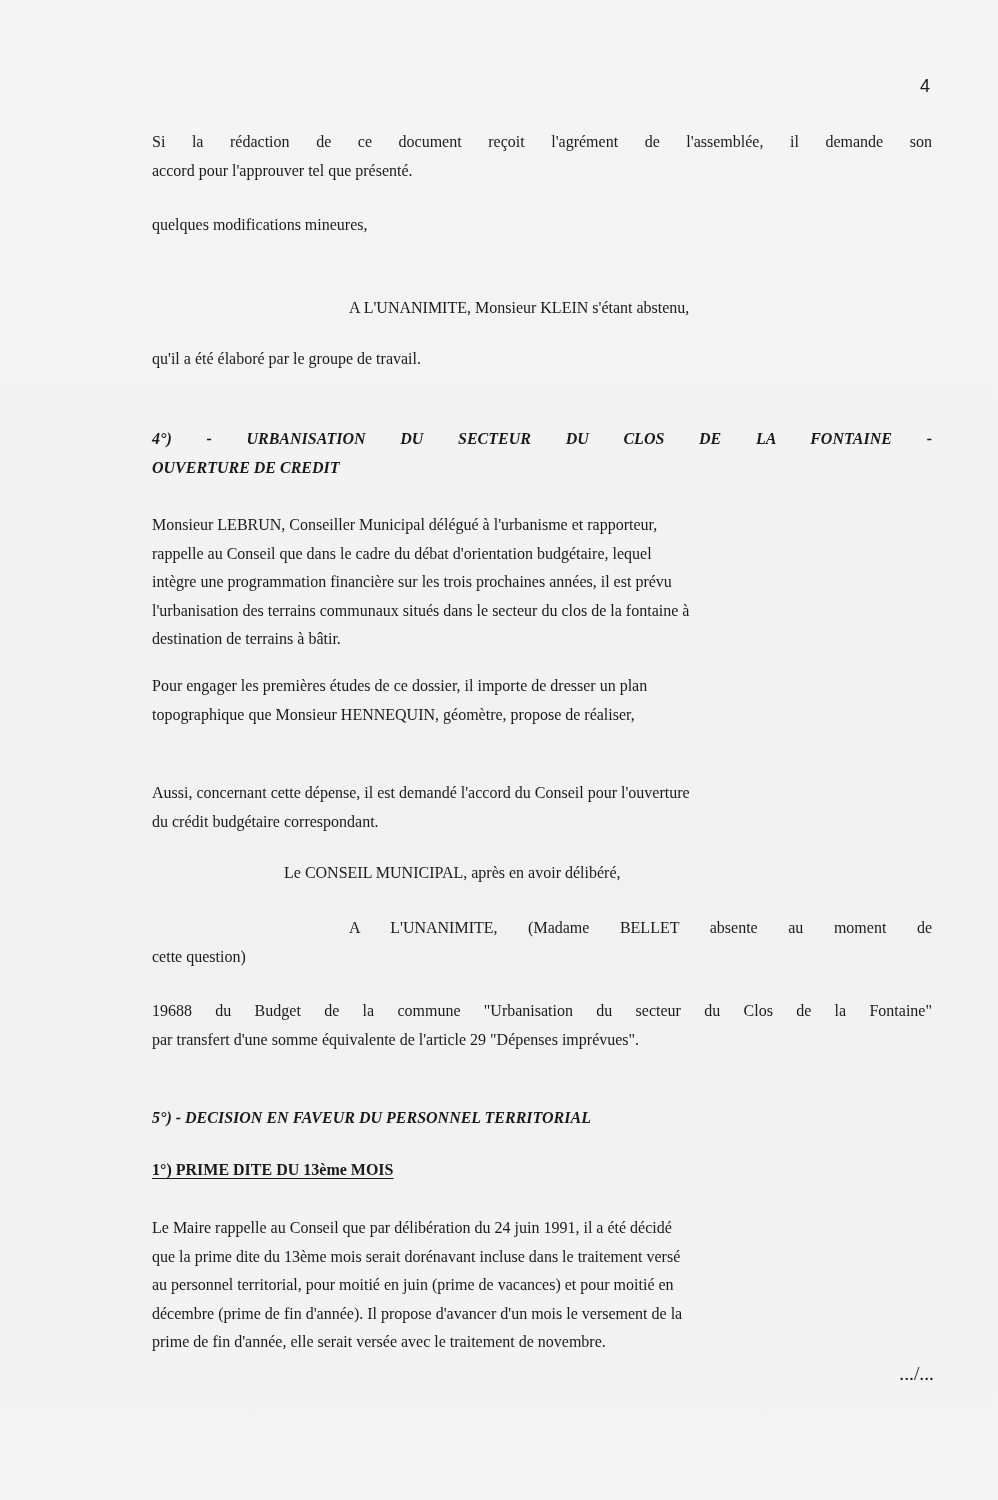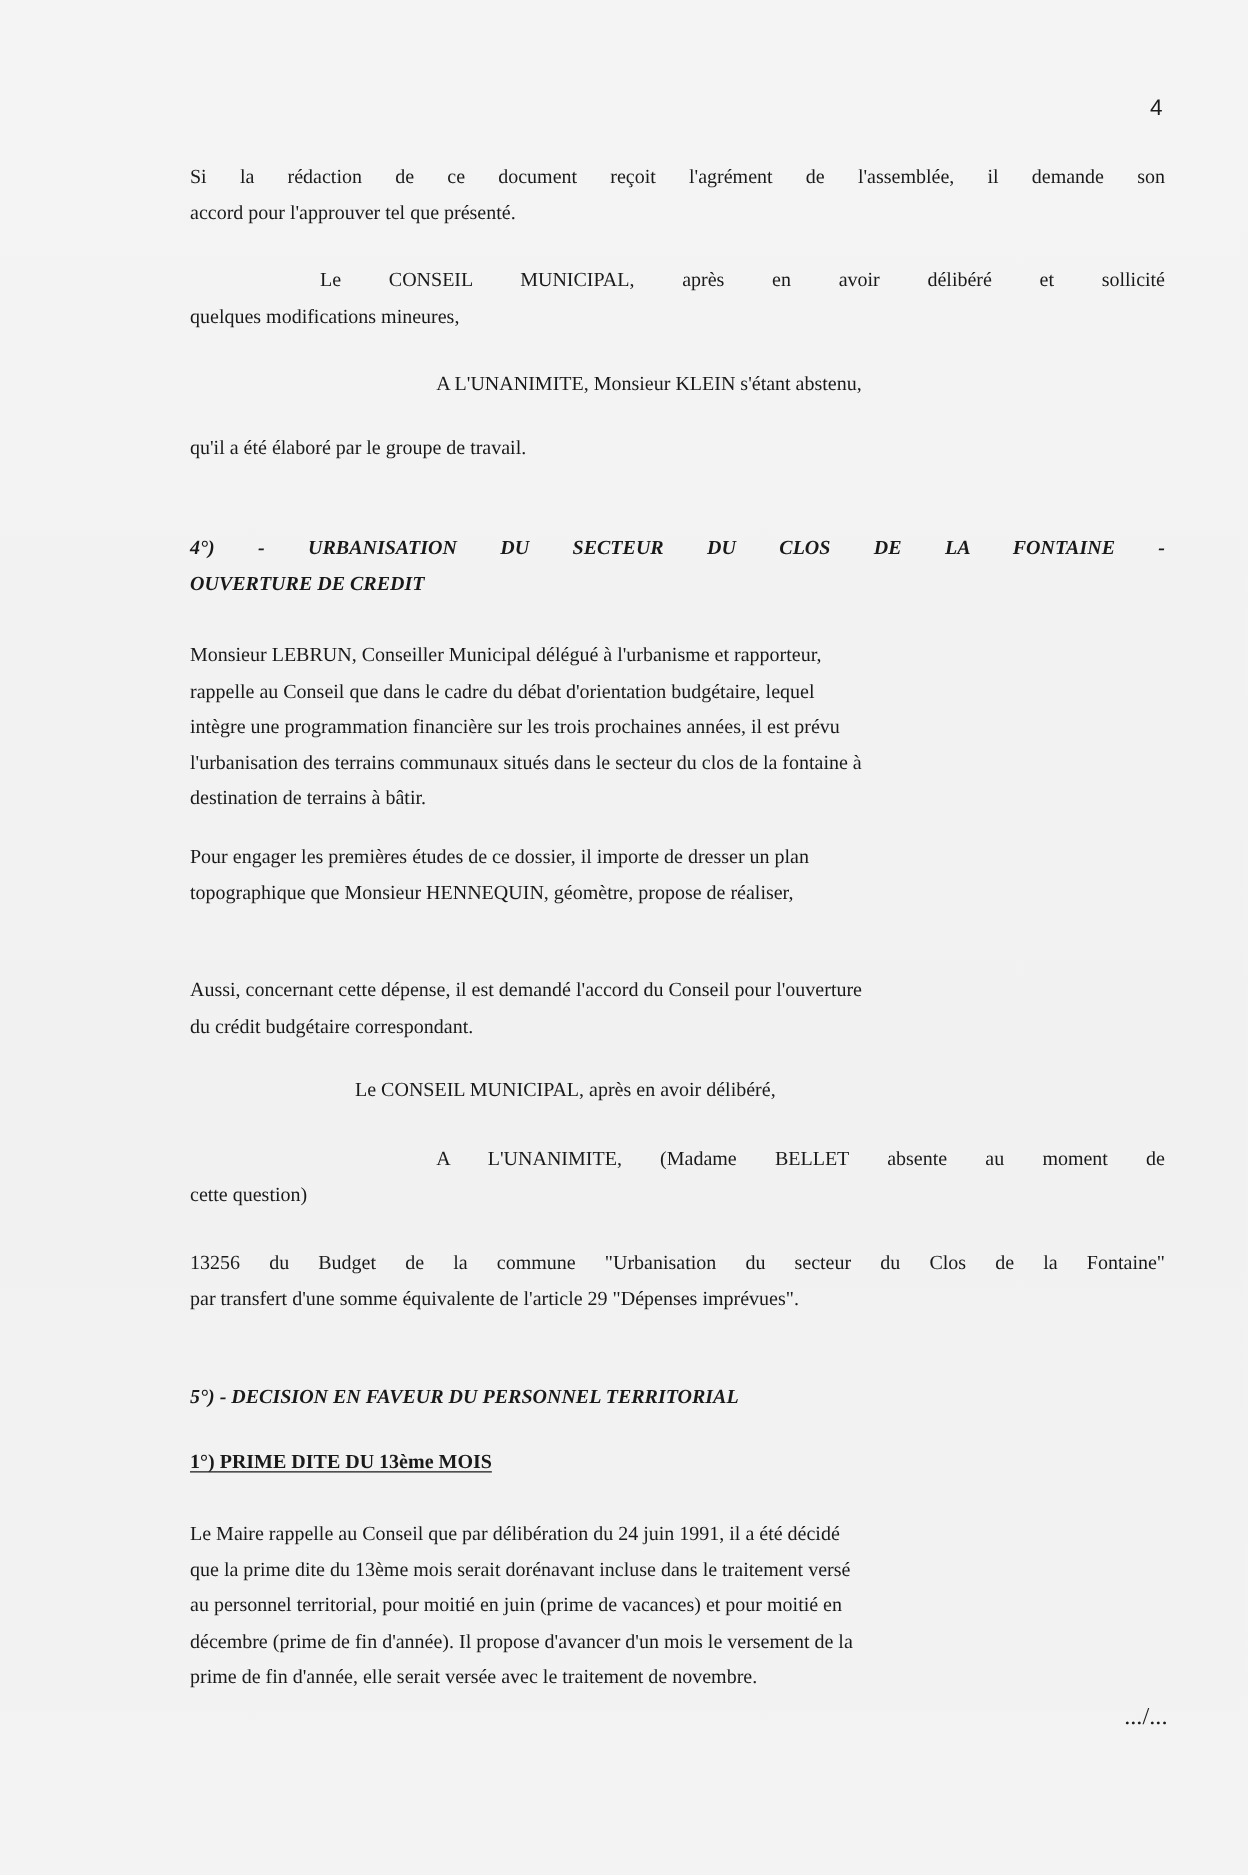--- a/index.html
+++ b/index.html
@@ -68,21 +68,20 @@
 <div class="page">
 
   <div class="page-number">4</div>
 
   <div class="text-block" style="top:128px;">
     <span class="line just">Si la rédaction de ce document reçoit l'agrément de l'assemblée, il demande son</span>
     <span class="line">accord pour l'approuver tel que présenté.</span>
   </div>
 
   <div class="text-block" style="top:211px;">
-    <span class="line just" style="padding-left:104px;">Le CONSEIL MUNICIPAL, après en avoir délibéré et sollicité</span>
     <span class="line">quelques modifications mineures,</span>
   </div>
 
   <div class="text-block" style="top:294px;">
     <span class="line" style="padding-left:197px;">A L'UNANIMITE, Monsieur KLEIN s'étant abstenu,</span>
   </div>
 
   <div class="text-block" style="top:345px;">
     <span class="line">qu'il a été élaboré par le groupe de travail.</span>
   </div>
@@ -113,21 +112,21 @@
   <div class="text-block" style="top:859px;">
     <span class="line" style="padding-left:132px;">Le CONSEIL MUNICIPAL, après en avoir délibéré,</span>
   </div>
 
   <div class="text-block" style="top:914px;">
     <span class="line just" style="padding-left:197px;">A L'UNANIMITE, (Madame BELLET absente au moment de</span>
     <span class="line">cette question)</span>
   </div>
 
   <div class="text-block" style="top:997px;">
-    <span class="line just">13256 du Budget de la commune "Urbanisation du secteur du Clos de la Fontaine"</span>
+    <span class="line just">19688 du Budget de la commune "Urbanisation du secteur du Clos de la Fontaine"</span>
     <span class="line">par transfert d'une somme équivalente de l'article 29 "Dépenses imprévues".</span>
   </div>
 
   <div class="text-block heading-italic" style="top:1104px;">
     <span class="line">5°) - DECISION EN FAVEUR DU PERSONNEL TERRITORIAL</span>
   </div>
 
   <div class="text-block" style="top:1156px;">
     <span class="line heading-underline">1°) PRIME DITE DU 13ème MOIS</span>
   </div>

